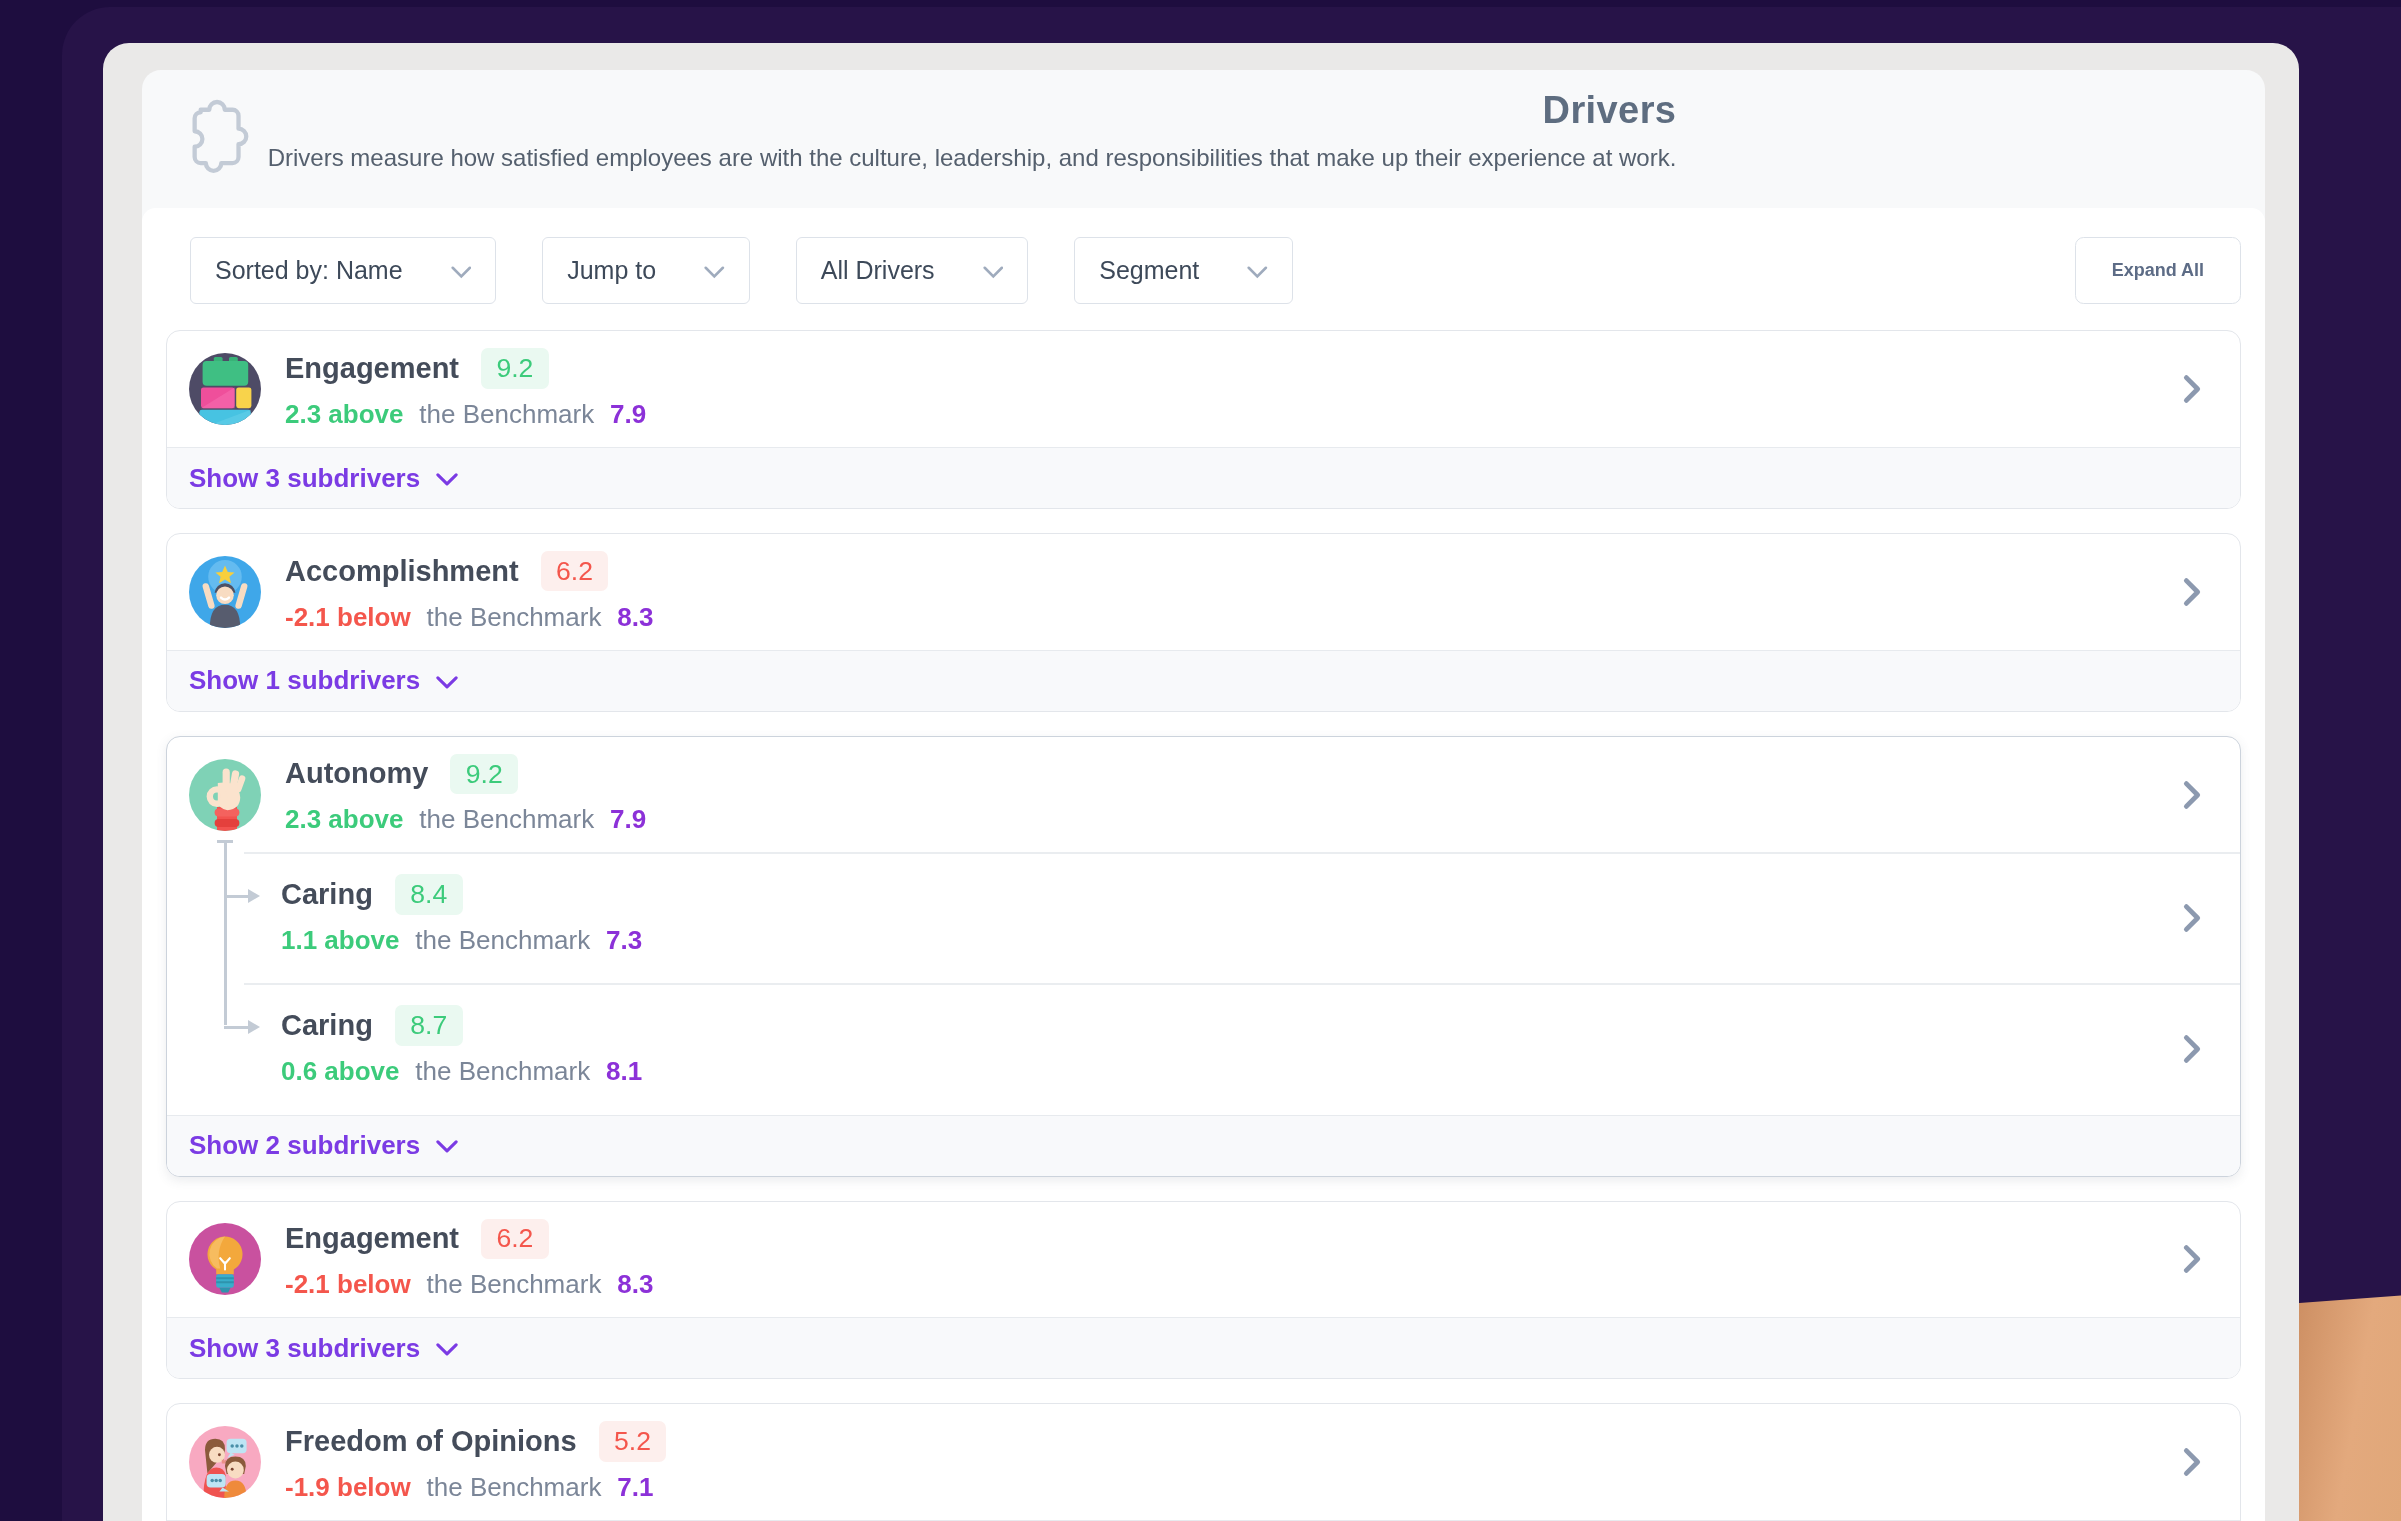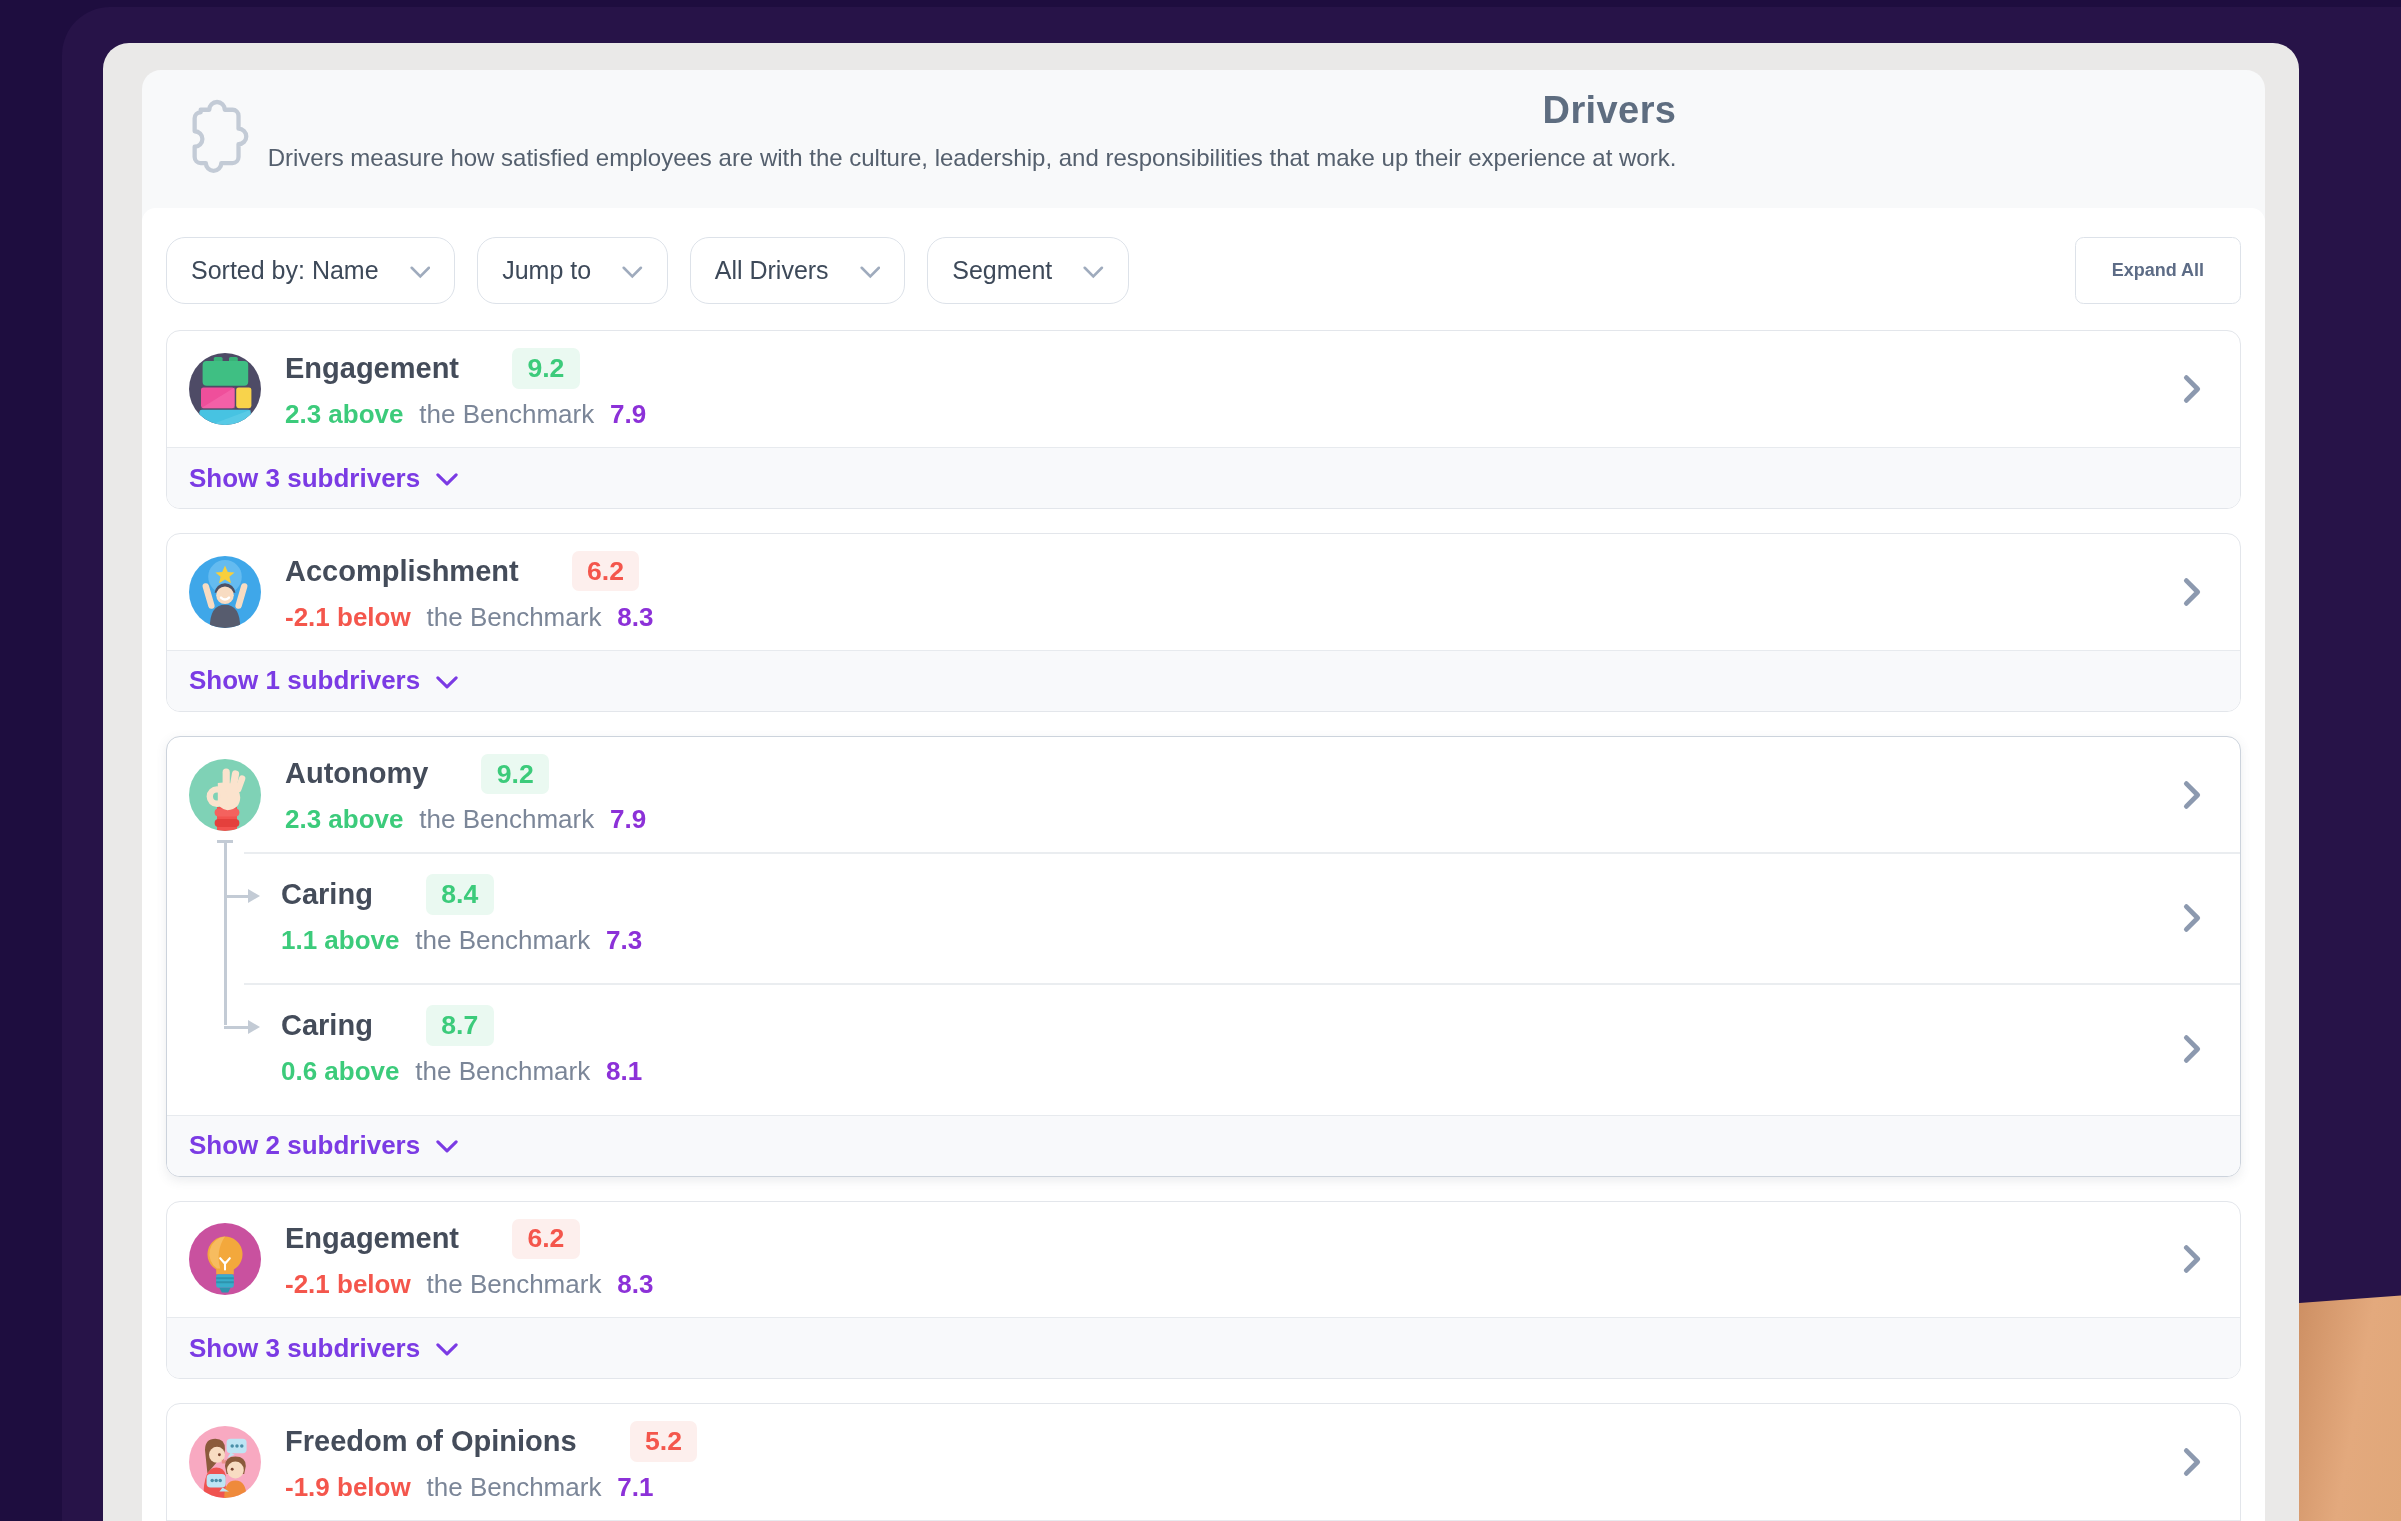--- a/index.html
+++ b/index.html
@@ -15,34 +15,34 @@
   .panel{position:absolute;left:39px;top:27.4px;width:2123px;height:1508px;
          background:#F8F9FA;border-radius:19px;overflow:hidden;}
   .page-header{display:flex;align-items:flex-start;height:138px;}
   .puzzle{width:86px;height:86px;margin:26px 13.7px 0 26px;flex:none;}
   .head-text{margin-top:19px;text-align:right;}
   .page-title{font-size:38px;font-weight:bold;color:#5E6D80;letter-spacing:0.4px;}
   .page-desc{font-size:24px;color:#55606E;margin-top:12px;}
   .content{position:absolute;top:138px;left:0;right:0;bottom:0;background:#FFFFFF;
            border-radius:13.7px 13.7px 0 0;padding:29px 24px 0 24px;}
   .toolbar{display:flex;align-items:center;gap:22px;margin-bottom:26px;}
-  .btn{height:65px;border:1.7px solid #DDE2E9;border-radius:19px;background:#fff;
-       display:flex;align-items:center;gap:31px;padding:0 24px;font-size:25px;color:#3D4959;cursor:pointer;}
+  .btn{height:65px;border:1.7px solid #DDE2E9;border-radius:6px;background:#fff;
+       display:flex;align-items:center;gap:48px;padding:0 24px;font-size:25px;color:#3D4959;cursor:pointer;margin-left:24px;}
   .btn .cd{margin-top:3.4px;}
   .tb-spacer{flex:1;}
   .expand-btn{height:65px;border:1.7px solid #DDE2E9;border-radius:8.6px;background:#fff;
        display:flex;align-items:center;padding:0 36px;font-size:18px;color:#5D6C86;font-weight:bold;cursor:pointer;}
   .card{border:1.7px solid #E3E6EB;border-radius:14px;background:#fff;margin-bottom:24px;overflow:hidden;}
   .card.expanded{border-color:#CCD3DC;box-shadow:0 3.4px 10.3px rgba(70,80,100,.10);}
   .row{position:relative;display:flex;align-items:center;padding:17px 86px 17px 22px;}
   .avatar{width:72px;height:72px;margin-right:24px;flex:none;}
   .avatar svg{width:72px;height:72px;display:block;}
   .line1{display:flex;align-items:center;gap:22px;}
   .drv-title{font-size:29px;font-weight:bold;color:#444C5A;}
-  .badge{font-size:26.6px;font-weight:bold;padding:6.9px 15.4px;border-radius:6.9px;line-height:1;margin-left:31px;}
+  .badge{font-size:26.6px;font-weight:normal;padding:6.9px 15.4px;border-radius:6.9px;line-height:1;}
   .badge.good{color:#3CCB7B;background:#EAF9F1;}
   .badge.bad{color:#F4564C;background:#FDEFED;}
   .line2{margin-top:10.3px;font-size:26px;color:#7B8698;}
   .delta{font-weight:bold;margin-right:8.6px;}
   .delta.good{color:#3CCB7B;}
   .delta.bad{color:#F4564C;}
   .mid{margin-right:8.6px;}
   .bench{color:#8C31D8;font-weight:bold;}
   .chev-right{position:absolute;right:31px;top:50%;transform:translateY(-50%);width:34px;height:34px;}
   .strip{border-top:1.7px solid #E7EAEE;background:#F8F9FB;padding:0 22px;height:60px;

